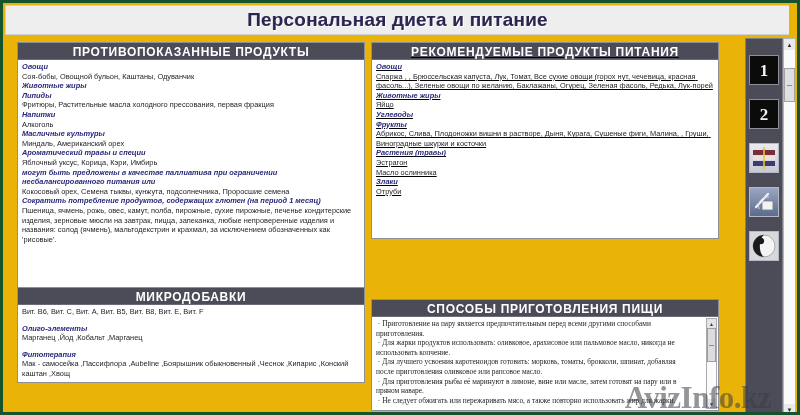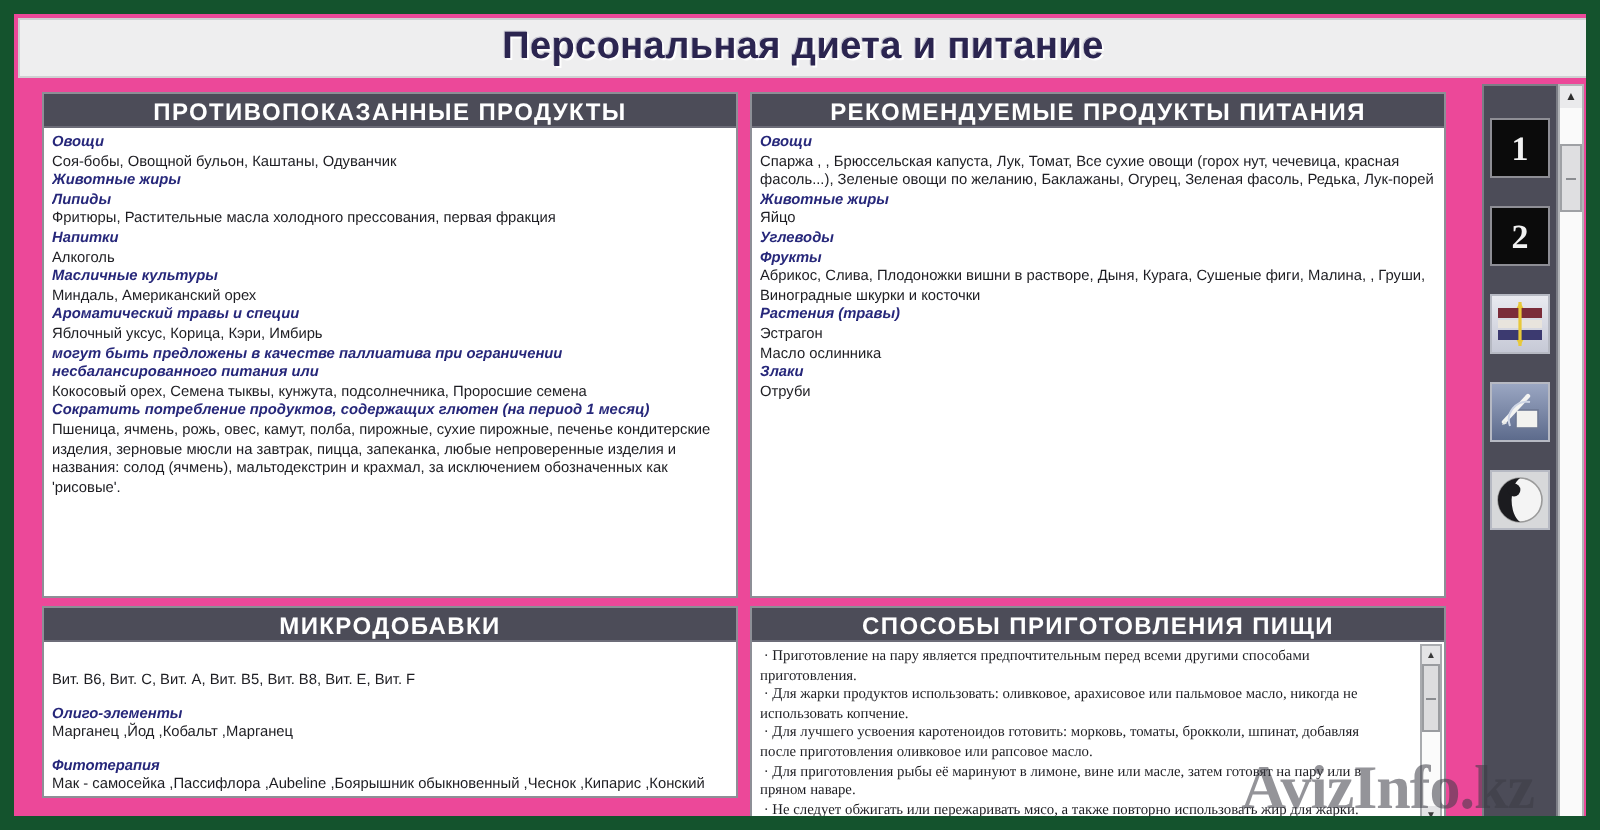--- a/index.html
+++ b/index.html
@@ -10,23 +10,23 @@
   body {
     width: 800px;
     height: 415px;
     overflow: hidden;
     font-family: "Liberation Sans", sans-serif;
   }
   #app {
     position: relative;
     width: 800px;
     height: 415px;
-    background: #ec4899;
-    box-sizing: border-box;
-    border: 7px solid #14532d;
+    background: #eab308;
+    box-sizing: border-box;
+    border: 3px solid #14532d;
     overflow: hidden;
   }
 
   
   .titlebar {
     position: absolute;
     left: 2px; top: 2px;
     width: 784px; height: 30px;
     background: #eeeeef;
     border: 1px solid #cfd0d2;
@@ -277,41 +277,41 @@
             <div class="line head">Ароматический травы и специи</div>
             <div class="line">Яблочный уксус, Корица, Кэри, Имбирь</div>
             <div class="line emph">могут быть предложены в качестве паллиатива при ограничении несбалансированного питания или</div>
             <div class="line">Кокосовый орех, Семена тыквы, кунжута, подсолнечника, Проросшие семена</div>
             <div class="line emph">Сократить потребление продуктов, содержащих глютен (на период 1 месяц)</div>
             <div class="line">Пшеница, ячмень, рожь, овес, камут, полба, пирожные, сухие пирожные, печенье кондитерские изделия, зерновые мюсли на завтрак, пицца, запеканка, любые непроверенные изделия и названия: солод (ячмень), мальтодекстрин и крахмал, за исключением обозначенных как 'рисовые'.</div>
           </div>
       </div>
     </div>
 
-    <div class="panel" style="left:366px; top:4px; width:348px; height:253px;">
+    <div class="panel" style="left:366px; top:4px; width:348px; height:197px;text-decoration:underline;">
       <div class="panel-header">РЕКОМЕНДУЕМЫЕ ПРОДУКТЫ ПИТАНИЯ</div>
       <div class="panel-body">
         <div class="panel-body-inner">
             <div class="line head">Овощи</div>
             <div class="line">Спаржа , , Брюссельская капуста, Лук, Томат, Все сухие овощи (горох нут, чечевица, красная фасоль...), Зеленые овощи по желанию, Баклажаны, Огурец, Зеленая фасоль, Редька, Лук-порей</div>
             <div class="line head">Животные жиры</div>
             <div class="line">Яйцо</div>
             <div class="line head">Углеводы</div>
             <div class="line head">Фрукты</div>
             <div class="line">Абрикос, Слива, Плодоножки вишни в растворе, Дыня, Курага, Сушеные фиги, Малина, , Груши, Виноградные шкурки и косточки</div>
             <div class="line head">Растения (травы)</div>
             <div class="line">Эстрагон</div>
             <div class="line">Масло ослинника</div>
             <div class="line head">Злаки</div>
             <div class="line">Отруби</div>
           </div>
       </div>
     </div>
 
-    <div class="panel" style="left:12px; top:261px; width:348px; height:96px;gap:12px;">
+    <div class="panel" style="left:12px; top:249px; width:348px; height:96px;">
       <div class="panel-header">МИКРОДОБАВКИ</div>
       <div class="panel-body">
         <div class="panel-body-inner">
             <div class="line">Вит. B6, Вит. C, Вит. A, Вит. B5, Вит. B8, Вит. E, Вит. F</div>
             <div class="line blank"></div>
             <div class="line head">Олиго-элементы</div>
             <div class="line">Марганец ,Йод ,Кобальт ,Марганец</div>
             <div class="line blank"></div>
             <div class="line head">Фитотерапия</div>
             <div class="line">Мак - самосейка ,Пассифлора ,Aubeline ,Боярышник обыкновенный ,Чеснок ,Кипарис ,Конский каштан ,Хвощ</div>

